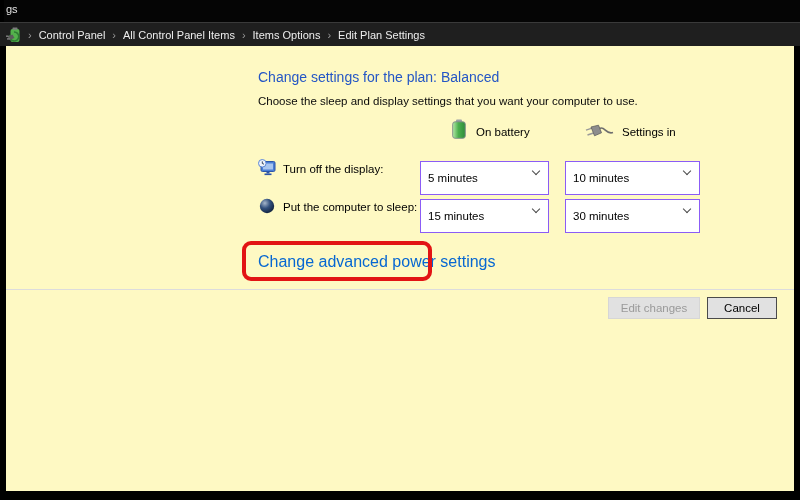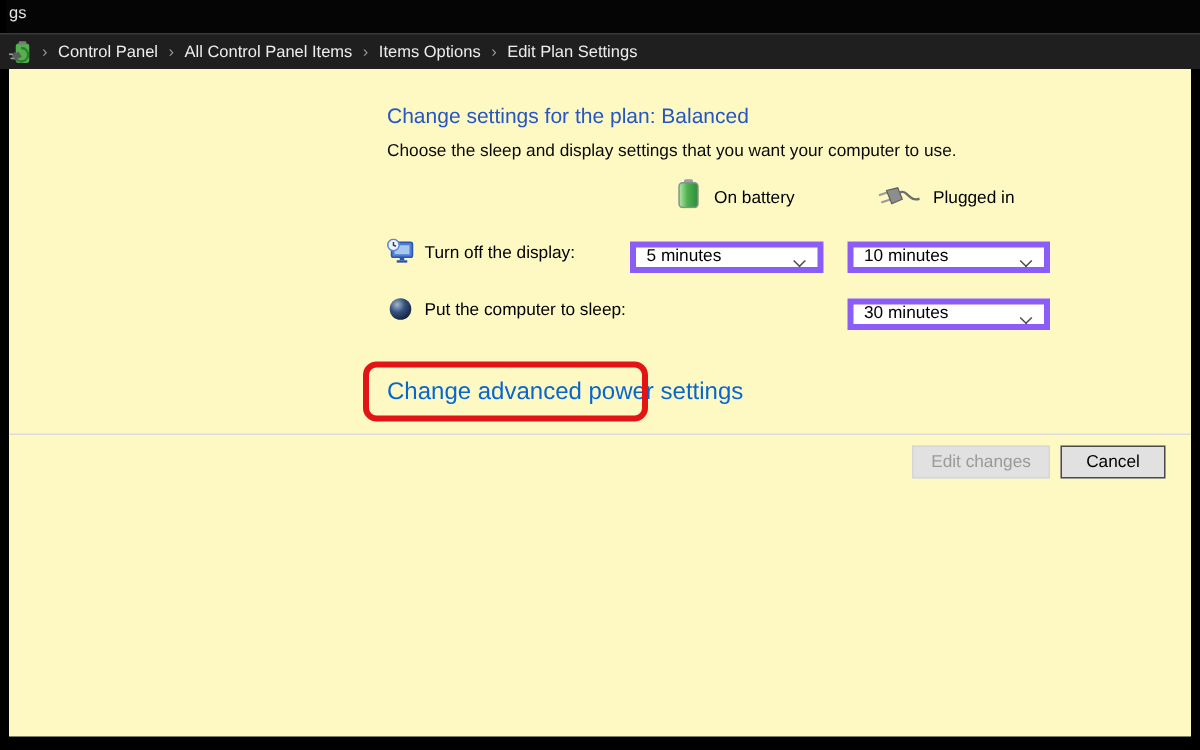--- a/index.html
+++ b/index.html
@@ -21,22 +21,22 @@
   .content { position:absolute; left:6px; top:46px; width:788px; height:445px; background:#fef9c3; }
 
   .page-title { position:absolute; left:252px; top:23px; font-size:14px; color:#2456c5; }
   .page-subtitle { position:absolute; left:252px; top:49px; font-size:11.5px; color:#0a0a0a; }
 
   .col-head-label { position:absolute; font-size:11.5px; color:#000; }
   .icon-abs { position:absolute; }
 
   .row-label { position:absolute; font-size:11.5px; color:#000; }
 
-  .dd { position:absolute; height:21px; border:4px solid #8b5cf6; background:#fff;
-        display:flex; padding-left:7px; font-size:11.5px; color:#000; cursor:default; }
+  .dd { position:absolute; height:34px; border:1px solid #8b5cf6; background:#fff;
+        display:flex; align-items:center; padding-left:7px; font-size:11.5px; color:#000; cursor:default; }
   .dd .chev { position:absolute; right:9px; top:6px; width:6px; height:6px;
               border-right:1.2px solid #4a4a4a; border-bottom:1.2px solid #4a4a4a; transform:rotate(45deg); }
 
   .annotation-box { position:absolute; left:236px; top:195px; width:190px; height:40px;
                     border:4px solid #e21414; border-radius:9px; pointer-events:none; }
   .adv-link { position:absolute; left:252px; top:207px; font-size:16px; color:#0667d2; cursor:pointer; }
 
   .divider { position:absolute; left:0; top:243px; width:788px; height:1px; background:#dcdcdc; }
 
   .btn { position:absolute; top:251px; height:22px; font-size:11.5px;
@@ -95,21 +95,21 @@
     <span class="col-head-label" style="left:470px; top:80px;">On battery</span>
 
     <span class="icon-abs" style="left:578px; top:78px;">
       <svg width="30" height="17" viewBox="0 0 30 17">
         <path d="M2 6.2 L8 4.2" stroke="#9a9a9a" stroke-width="1.4"></path>
         <path d="M3.5 11 L9.5 9" stroke="#9a9a9a" stroke-width="1.4"></path>
         <path d="M7 3 L14.5 1.2 L17.5 8.8 L10.5 11.8 Z" fill="#8d8d8d" stroke="#5e5e5e" stroke-width="0.8"></path>
         <path d="M15.5 4.5 C 21 1.5, 21.5 11, 29 8.5" stroke="#6e6e6e" stroke-width="1.6" fill="none"></path>
       </svg>
     </span>
-    <span class="col-head-label" style="left:616px; top:80px;">Plugged in</span>
+    <span class="col-head-label" style="left:616px; top:80px;">Settings in</span>
 
     <span class="icon-abs" style="left:252px; top:113px;">
       <svg width="18" height="17" viewBox="0 0 18 17">
         <rect x="3" y="2.5" width="14" height="10" rx="1.4" fill="#4a7fd6" stroke="#2c55a8" stroke-width="1"></rect>
         <rect x="5" y="4.5" width="10" height="6" fill="#a9c6ef"></rect>
         <rect x="8.5" y="12.5" width="3" height="2" fill="#2c55a8"></rect>
         <rect x="6.5" y="14.5" width="7" height="1.6" fill="#2c55a8"></rect>
         <circle cx="4.3" cy="4.3" r="3.8" fill="#eef3fb" stroke="#5b87d6" stroke-width="1"></circle>
         <path d="M4.3 2.4 L4.3 4.5 L6 5.2" stroke="#33425e" stroke-width="1" fill="none"></path>
       </svg>
@@ -130,20 +130,24 @@
           <radialGradient id="slg" cx="0.35" cy="0.3" r="0.8">
             <stop offset="0" stop-color="#a6b6ca"></stop>
               <stop offset="0.45" stop-color="#33517e"></stop>
               <stop offset="1" stop-color="#0c1a33"></stop>
           </radialGradient>
         </defs>
         <circle cx="8" cy="8" r="7.2" fill="url(#slg)"></circle>
       </svg>
     </span>
     <span class="row-label" style="left:277px; top:155px;">Put the computer to sleep:</span>
+    <div class="dd" style="left:414px; top:153px; width:129px;">
+      <span>15 minutes</span>
+      <span class="chev"></span>
+    </div>
     <div class="dd" style="left:559px; top:153px; width:135px;">
       <span>30 minutes</span>
       <span class="chev"></span>
     </div>
 
     <span class="adv-link">Change advanced power settings</span>
     <div class="annotation-box"></div>
 
     <div class="divider"></div>
 

